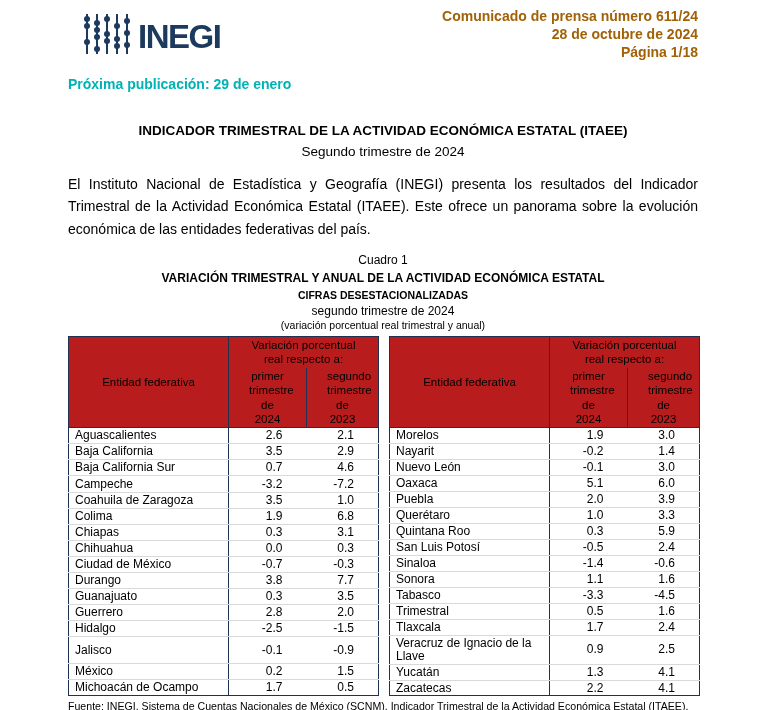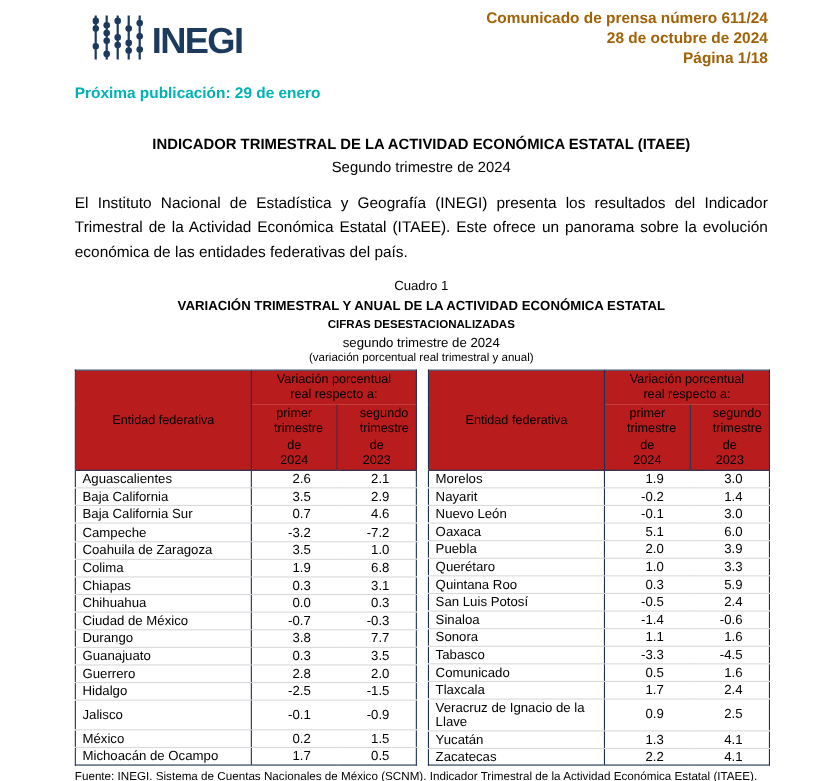--- a/index.html
+++ b/index.html
@@ -282,21 +282,21 @@
             <td>Sonora</td>
             <td>1.1</td>
             <td>1.6</td>
           </tr>
           <tr>
             <td>Tabasco</td>
             <td>-3.3</td>
             <td>-4.5</td>
           </tr>
           <tr>
-            <td>Comunicado</td>
+            <td>Trimestral</td>
             <td>0.5</td>
             <td>1.6</td>
           </tr>
           <tr>
             <td>Tlaxcala</td>
             <td>1.7</td>
             <td>2.4</td>
           </tr>
           <tr>
             <td>Veracruz de Ignacio de la Llave</td>

